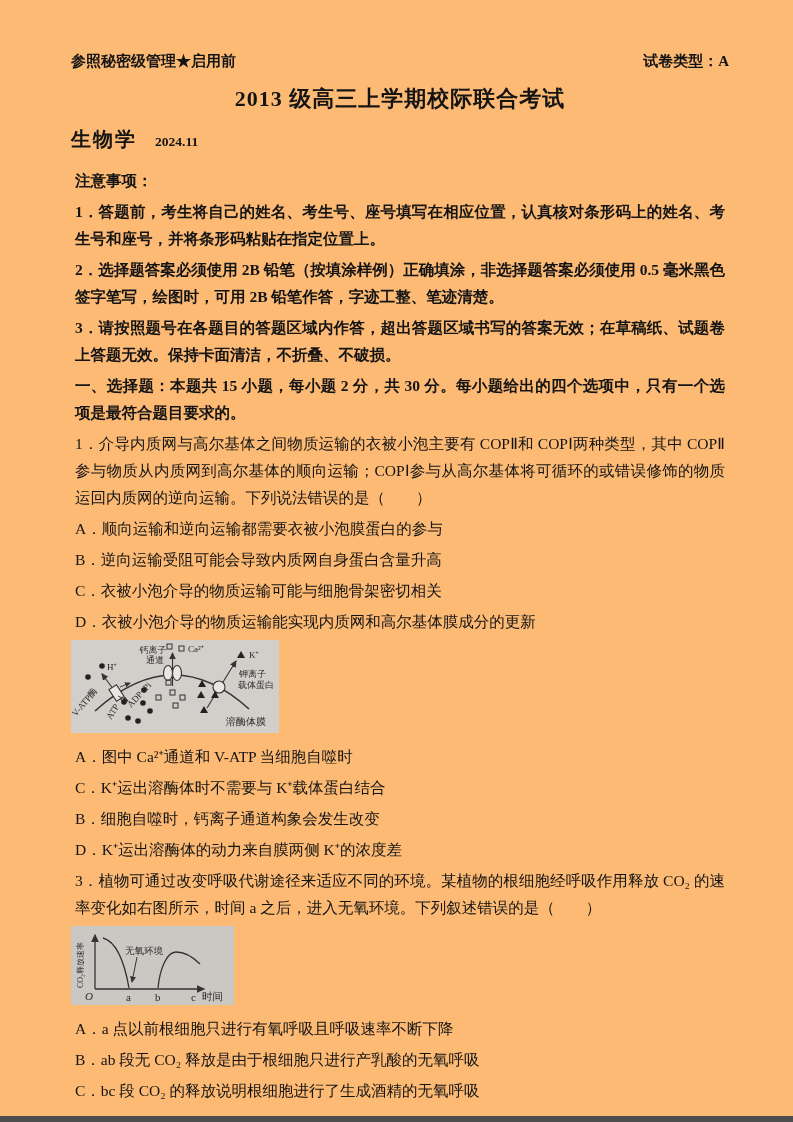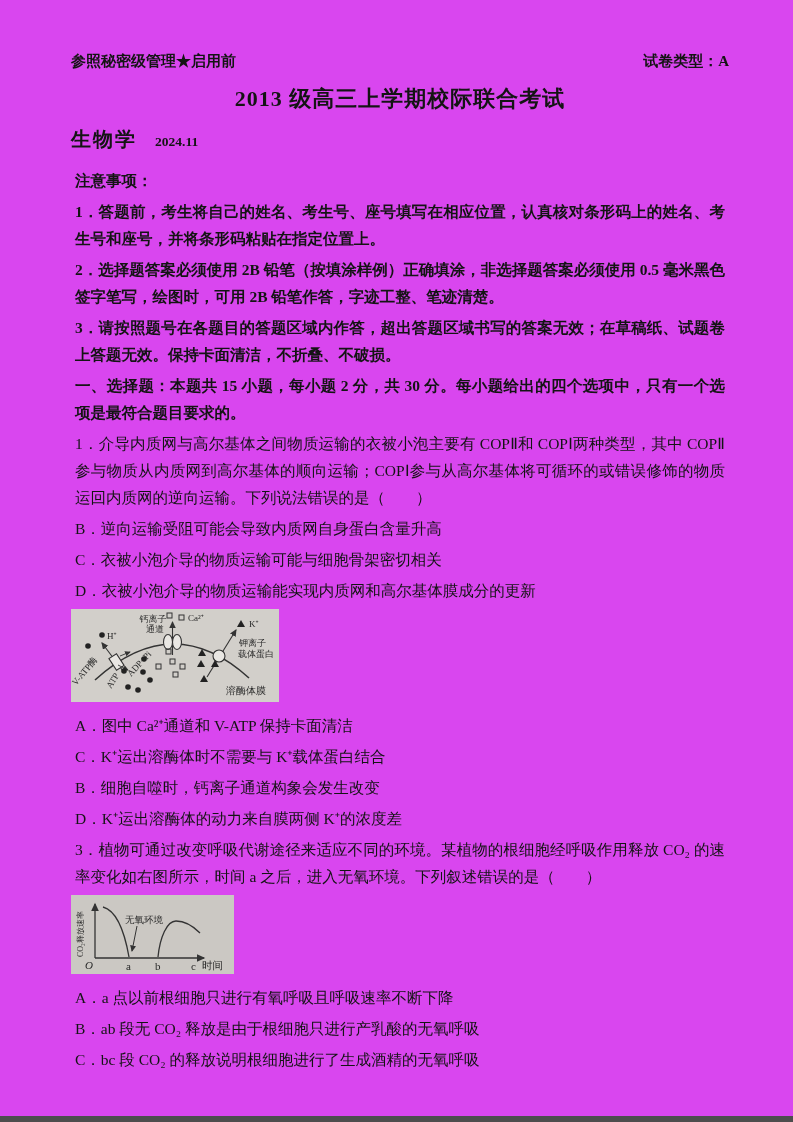--- a/index.html
+++ b/index.html
@@ -1,17 +1,17 @@
 <!DOCTYPE html>
 <html><head>
 <meta charset="utf-8">
 <style>
   html,body { margin:0; padding:0; background:#ffffff; }
   .page {
-    position:relative; width:793px; height:1122px; background:#d946ef;
+    position:relative; width:793px; height:1122px; background:#fdba74;
     font-family:"Liberation Serif", serif; color:#141414; overflow:hidden;
   }
   .content { position:absolute; left:71px; right:64px; top:52px; }
   .header-row { display:flex; justify-content:space-between; font-size:15px; font-weight:bold; }
   .title { text-align:center; font-size:22px; font-weight:bold; margin:13px 0 0 0; letter-spacing:1px; }
   .subtitle { margin-top:12px; }
   .subject { font-size:20px; font-weight:bold; letter-spacing:2px; }
   .date { font-size:13.5px; font-weight:bold; margin-left:14px; }
   p { margin:4px; }
   .para { font-size:15.5px; line-height:27px; text-align:justify; }
@@ -44,20 +44,21 @@
       <p class="para bold">注意事项：</p>
       <p class="para bold">1．答题前，考生将自己的姓名、考生号、座号填写在相应位置，认真核对条形码上的姓名、考生号和座号，并将条形码粘贴在指定位置上。</p>
       <p class="para bold">2．选择题答案必须使用 2B 铅笔（按填涂样例）正确填涂，非选择题答案必须使用 0.5 毫米黑色签字笔写，绘图时，可用 2B 铅笔作答，字迹工整、笔迹清楚。</p>
       <p class="para bold">3．请按照题号在各题目的答题区域内作答，超出答题区域书写的答案无效；在草稿纸、试题卷上答题无效。保持卡面清洁，不折叠、不破损。</p>
     </div>
 
     <p class="para bold">一、选择题：本题共 15 小题，每小题 2 分，共 30 分。每小题给出的四个选项中，只有一个选项是最符合题目要求的。</p>
 
     <div class="question">
       <p class="para">1．介导内质网与高尔基体之间物质运输的衣被小泡主要有 COPⅡ和 COPⅠ两种类型，其中 COPⅡ参与物质从内质网到高尔基体的顺向运输；COPⅠ参与从高尔基体将可循环的或错误修饰的物质运回内质网的逆向运输。下列说法错误的是（　　）</p>
+      <p class="option">A．顺向运输和逆向运输都需要衣被小泡膜蛋白的参与</p>
       <p class="option">B．逆向运输受阻可能会导致内质网自身蛋白含量升高</p>
       <p class="option">C．衣被小泡介导的物质运输可能与细胞骨架密切相关</p>
       <p class="option">D．衣被小泡介导的物质运输能实现内质网和高尔基体膜成分的更新</p>
     </div>
 
     <div class="question">
 
       <div class="figure-box">
         <svg width="208" height="93" viewBox="0 0 208 93">
           <defs>
@@ -120,21 +121,21 @@
             <polygon points="131,40 127,47 135,47" fill="#222"></polygon>
             <polygon points="130,51 126,58 134,58" fill="#222"></polygon>
             <polygon points="144,51 140,58 148,58" fill="#222"></polygon>
             <polygon points="133,66 129,73 137,73" fill="#222"></polygon>
           </g>
 
           <text x="155" y="85" font-size="10">溶酶体膜</text>
         </svg>
       </div>
 
-      <p class="option">A．图中 Ca²⁺通道和 V-ATP 保持卡面清洁</p>
+      <p class="option">A．图中 Ca²⁺通道和 V-ATP 当细胞自噬时</p>
       <p class="option">C．K⁺运出溶酶体时不需要与 K⁺载体蛋白结合</p>
       <p class="option">B．细胞自噬时，钙离子通道构象会发生改变</p>
       <p class="option">D．K⁺运出溶酶体的动力来自膜两侧 K⁺的浓度差</p>
     </div>
 
     <div class="question">
       <p class="para">3．植物可通过改变呼吸代谢途径来适应不同的环境。某植物的根细胞经呼吸作用释放 CO₂ 的速率变化如右图所示，时间 a 之后，进入无氧环境。下列叙述错误的是（　　）</p>
 
       <div class="figure-box">
         <svg width="163" height="79" viewBox="0 0 163 79">

